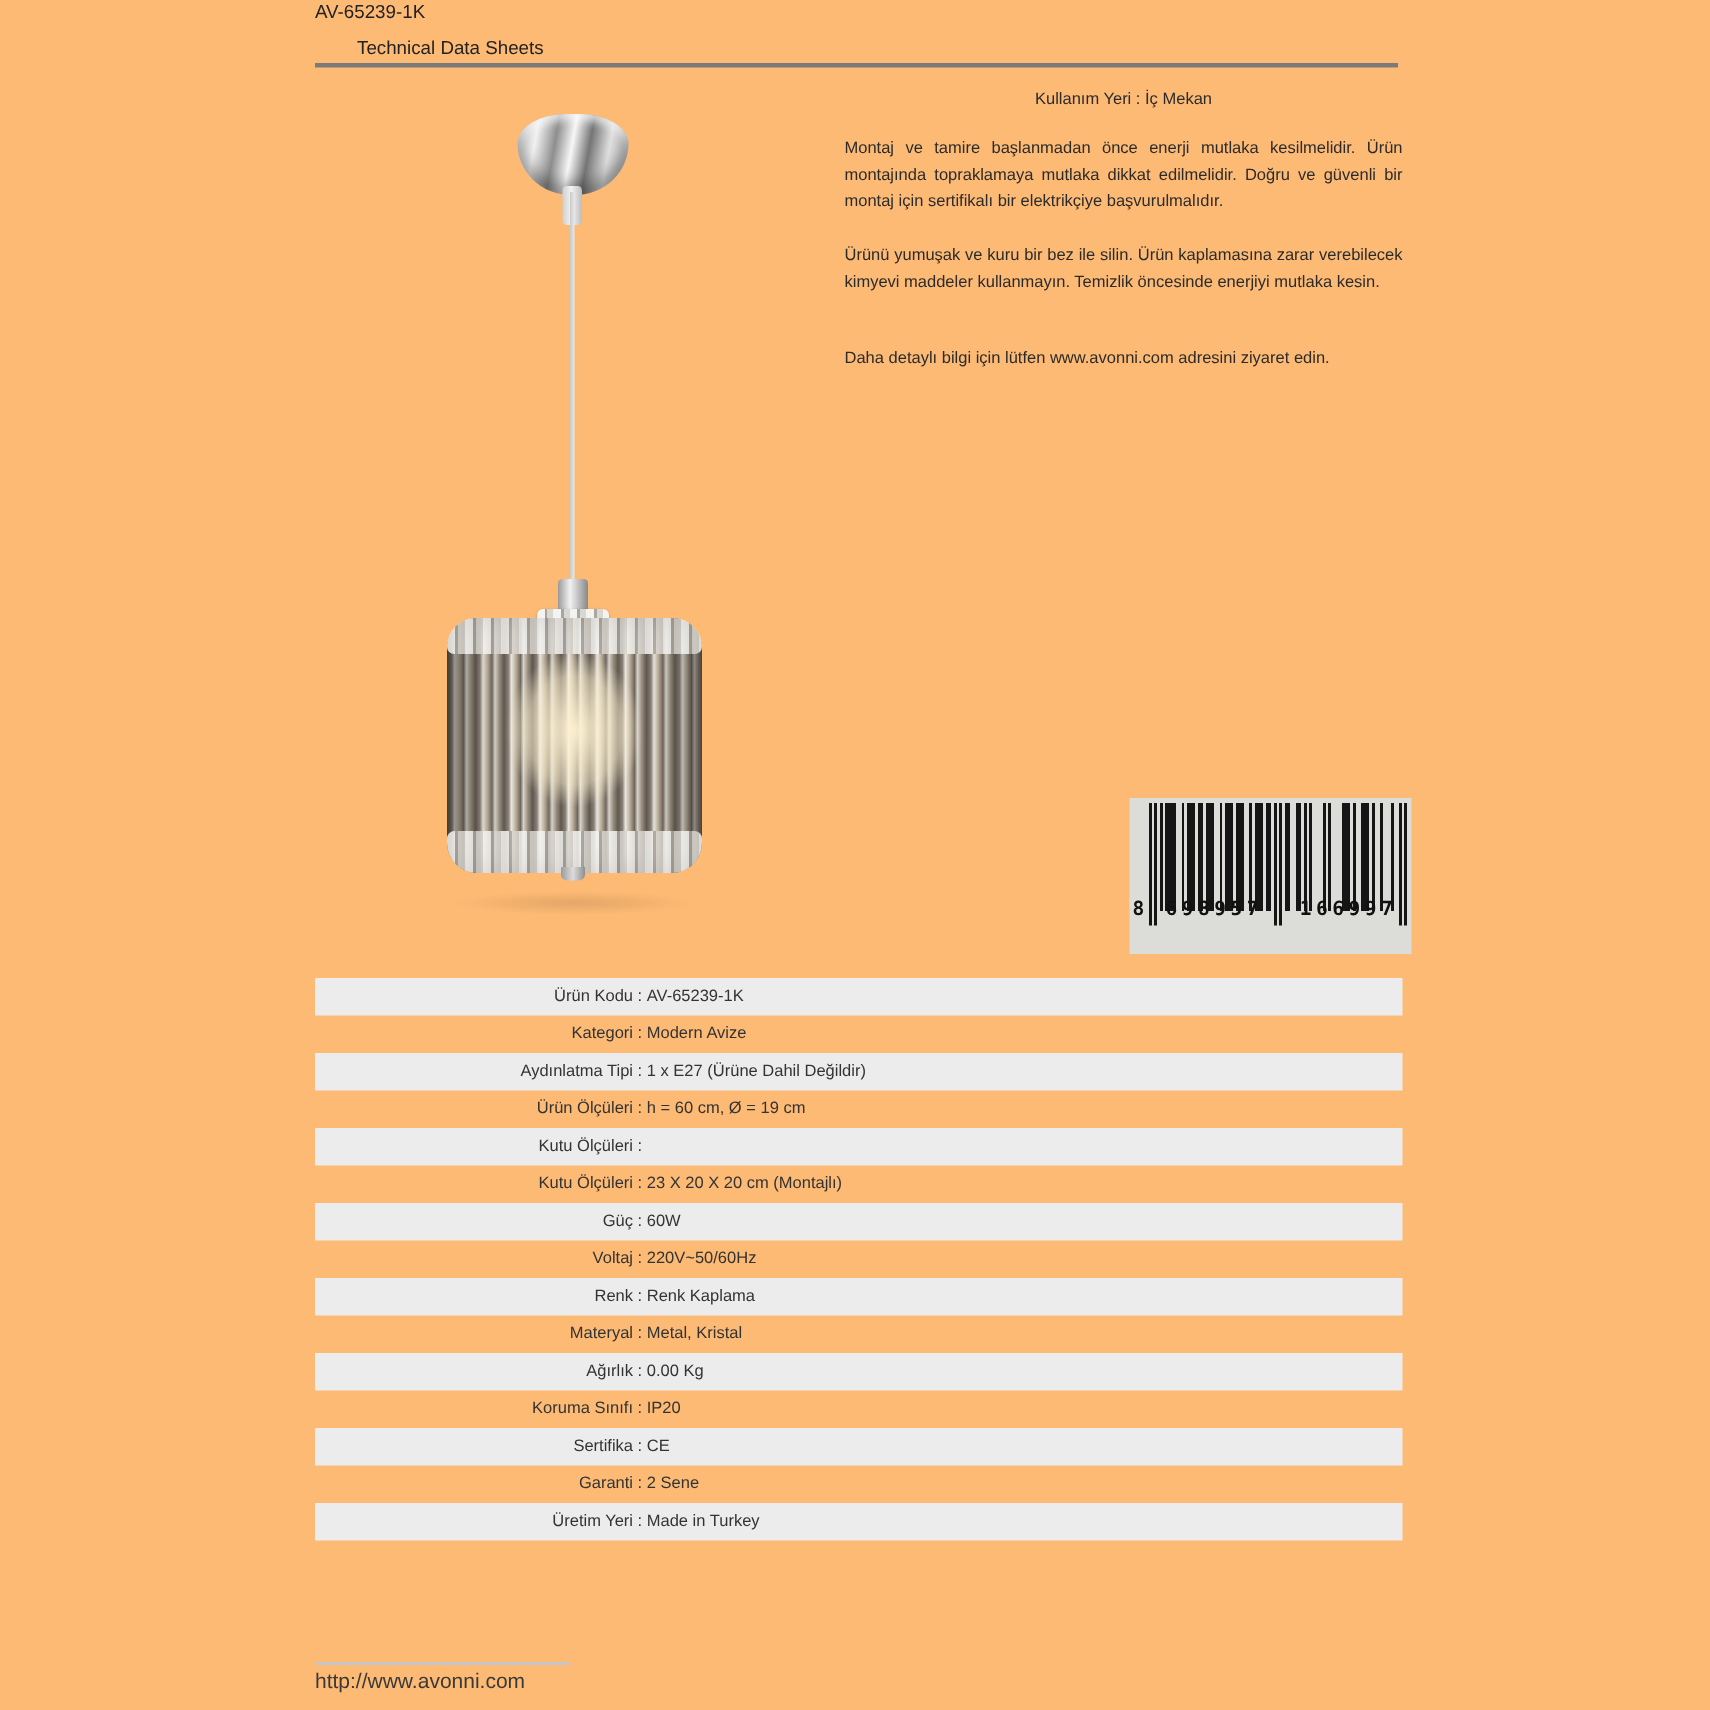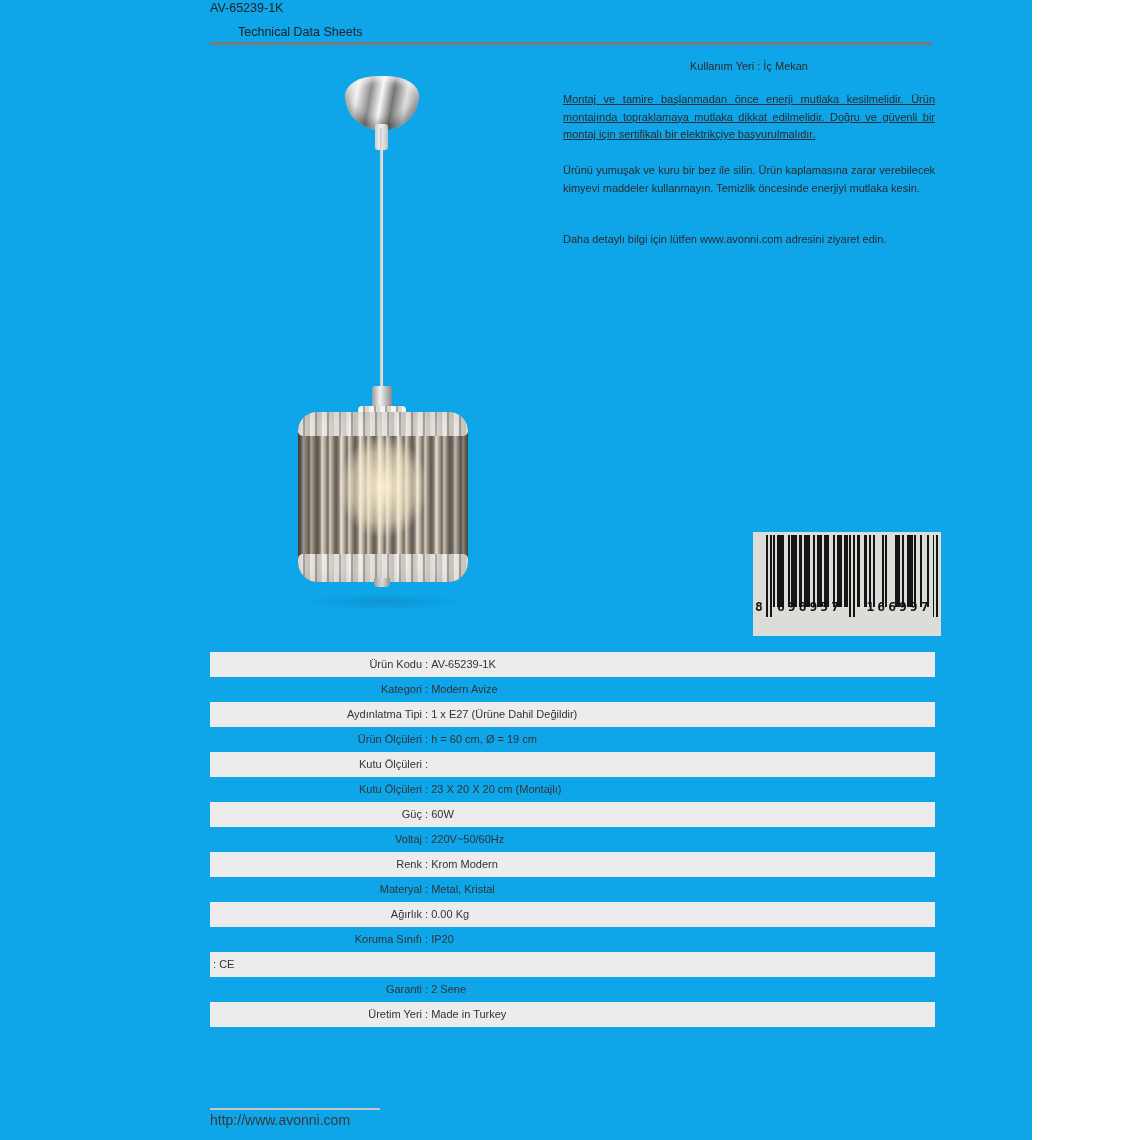--- a/index.html
+++ b/index.html
@@ -3,21 +3,21 @@
 <meta charset="utf-8">
 <style>
   :root{
     --row-stripe:#ececec;
     --rule-gray:#7a7a7a;
     --bar-color:#151515;
   }
   *{margin:0;padding:0;box-sizing:border-box;}
   html,body{background:#fff;}
   body{font-family:"Liberation Sans",sans-serif;color:#2f2f2f;}
-  .page{position:relative;width:1032px;height:1140px;background:#0ea5e9;overflow:hidden;}
+  .page{position:relative;width:1140px;height:1140px;background:#fdba74;overflow:hidden;}
 
   
   .hdr-code{position:absolute;left:210px;top:1px;font-size:12.5px;color:#222;}
   .hdr-sub{position:absolute;left:210px;top:25px;font-size:12.5px;color:#222;margin-left:28px;}
   .hdr-rule{position:absolute;left:210px;top:42px;width:722px;height:3px;background:var(--rule-gray);}
 
   
   .photo{position:absolute;left:210px;top:50px;width:345px;height:570px;}
   .canopy{position:absolute;left:135px;top:26px;width:74px;height:54px;
     background:linear-gradient(100deg,#b8b8b8 0%,#f2f2f2 18%,#8e8e8e 34%,#f7f7f7 48%,#757575 62%,#e0e0e0 78%,#9e9e9e 100%);
@@ -42,21 +42,21 @@
     background:repeating-linear-gradient(90deg,#f4f3f0 0 5px,#a8a49c 5px 7px,#d8d5cf 7px 12px);opacity:.85;}
   .band-top{top:0;height:24px;border-radius:20px 20px 5px 5px;}
   .band-bottom{bottom:0;height:28px;border-radius:5px 5px 20px 20px;}
   .nub{position:absolute;left:164px;top:528px;width:16px;height:9px;background:linear-gradient(90deg,#9b9b9b,#dcdcdc 50%,#8f8f8f);border-radius:0 0 4px 4px;}
   .floor-shadow{position:absolute;left:90px;top:544px;width:166px;height:16px;border-radius:50%;
     background:radial-gradient(ellipse at center, rgba(0,0,0,.10), rgba(0,0,0,0) 70%);}
 
   
   .info-block{position:absolute;left:563px;width:372px;font-size:11px;line-height:17.5px;color:#2b2b2b;}
   .i-usage{top:58px;text-align:center;}
-  .i-p1{top:91px;text-align:justify;text-decoration:underline;}
+  .i-p1{top:91px;text-align:justify;}
   .i-p2{top:162px;text-align:justify;}
   .i-p3{top:231px;}
 
   
   .barcode{position:absolute;left:753px;top:532px;width:188px;height:104px;background:#dcdcd9;}
   .barcode svg{position:absolute;left:13px;top:3px;width:172px;height:82px;fill:var(--bar-color);shape-rendering:crispEdges;}
   .bc-digit{position:absolute;top:67px;font-family:"DejaVu Sans Mono",monospace;font-size:13px;font-weight:700;color:#111;}
   .bc-d0{left:2px;}
   .bc-d1{left:24px;width:72px;text-align:left;letter-spacing:3px;}
   .bc-d2{left:110px;width:72px;text-align:center;letter-spacing:3px;}
@@ -197,38 +197,39 @@
         <span class="spec-value">60W</span>
       </div>
     <div class="spec-row">
         <span class="spec-label">Voltaj</span>
         <span class="spec-sep"> : </span>
         <span class="spec-value">220V~50/60Hz</span>
       </div>
     <div class="spec-row">
         <span class="spec-label">Renk</span>
         <span class="spec-sep"> : </span>
-        <span class="spec-value">Krom Modern</span>
+        <span class="spec-value">Renk Kaplama</span>
       </div>
     <div class="spec-row">
         <span class="spec-label">Materyal</span>
         <span class="spec-sep"> : </span>
         <span class="spec-value">Metal, Kristal</span>
       </div>
     <div class="spec-row">
         <span class="spec-label">Ağırlık</span>
         <span class="spec-sep"> : </span>
         <span class="spec-value">0.00 Kg</span>
       </div>
     <div class="spec-row">
         <span class="spec-label">Koruma Sınıfı</span>
         <span class="spec-sep"> : </span>
         <span class="spec-value">IP20</span>
       </div>
     <div class="spec-row">
+        <span class="spec-label">Sertifika</span>
         <span class="spec-sep"> : </span>
         <span class="spec-value">CE</span>
       </div>
     <div class="spec-row">
         <span class="spec-label">Garanti</span>
         <span class="spec-sep"> : </span>
         <span class="spec-value">2 Sene</span>
       </div>
     <div class="spec-row">
         <span class="spec-label">Üretim Yeri</span>

